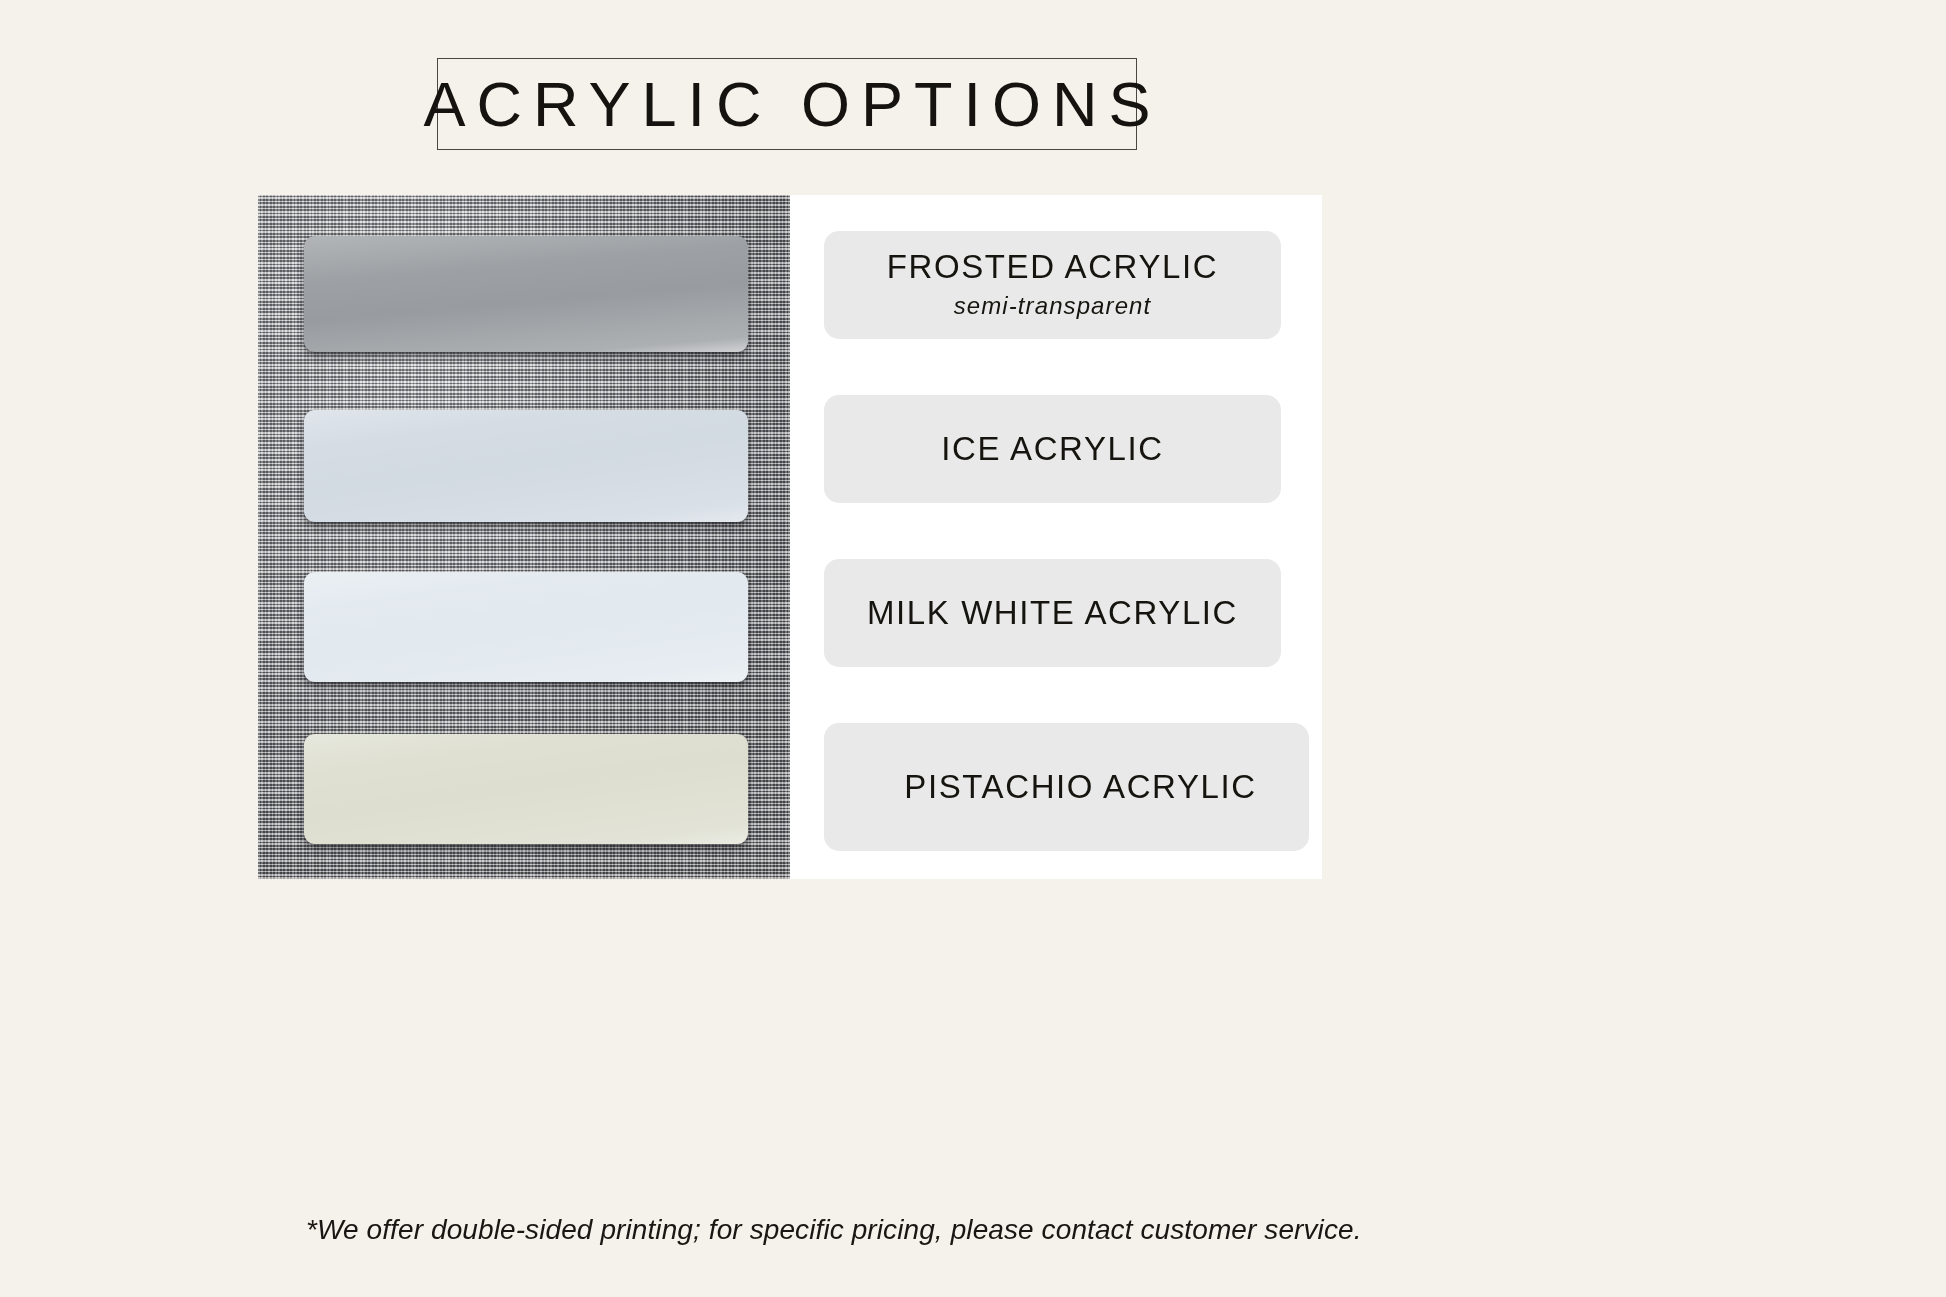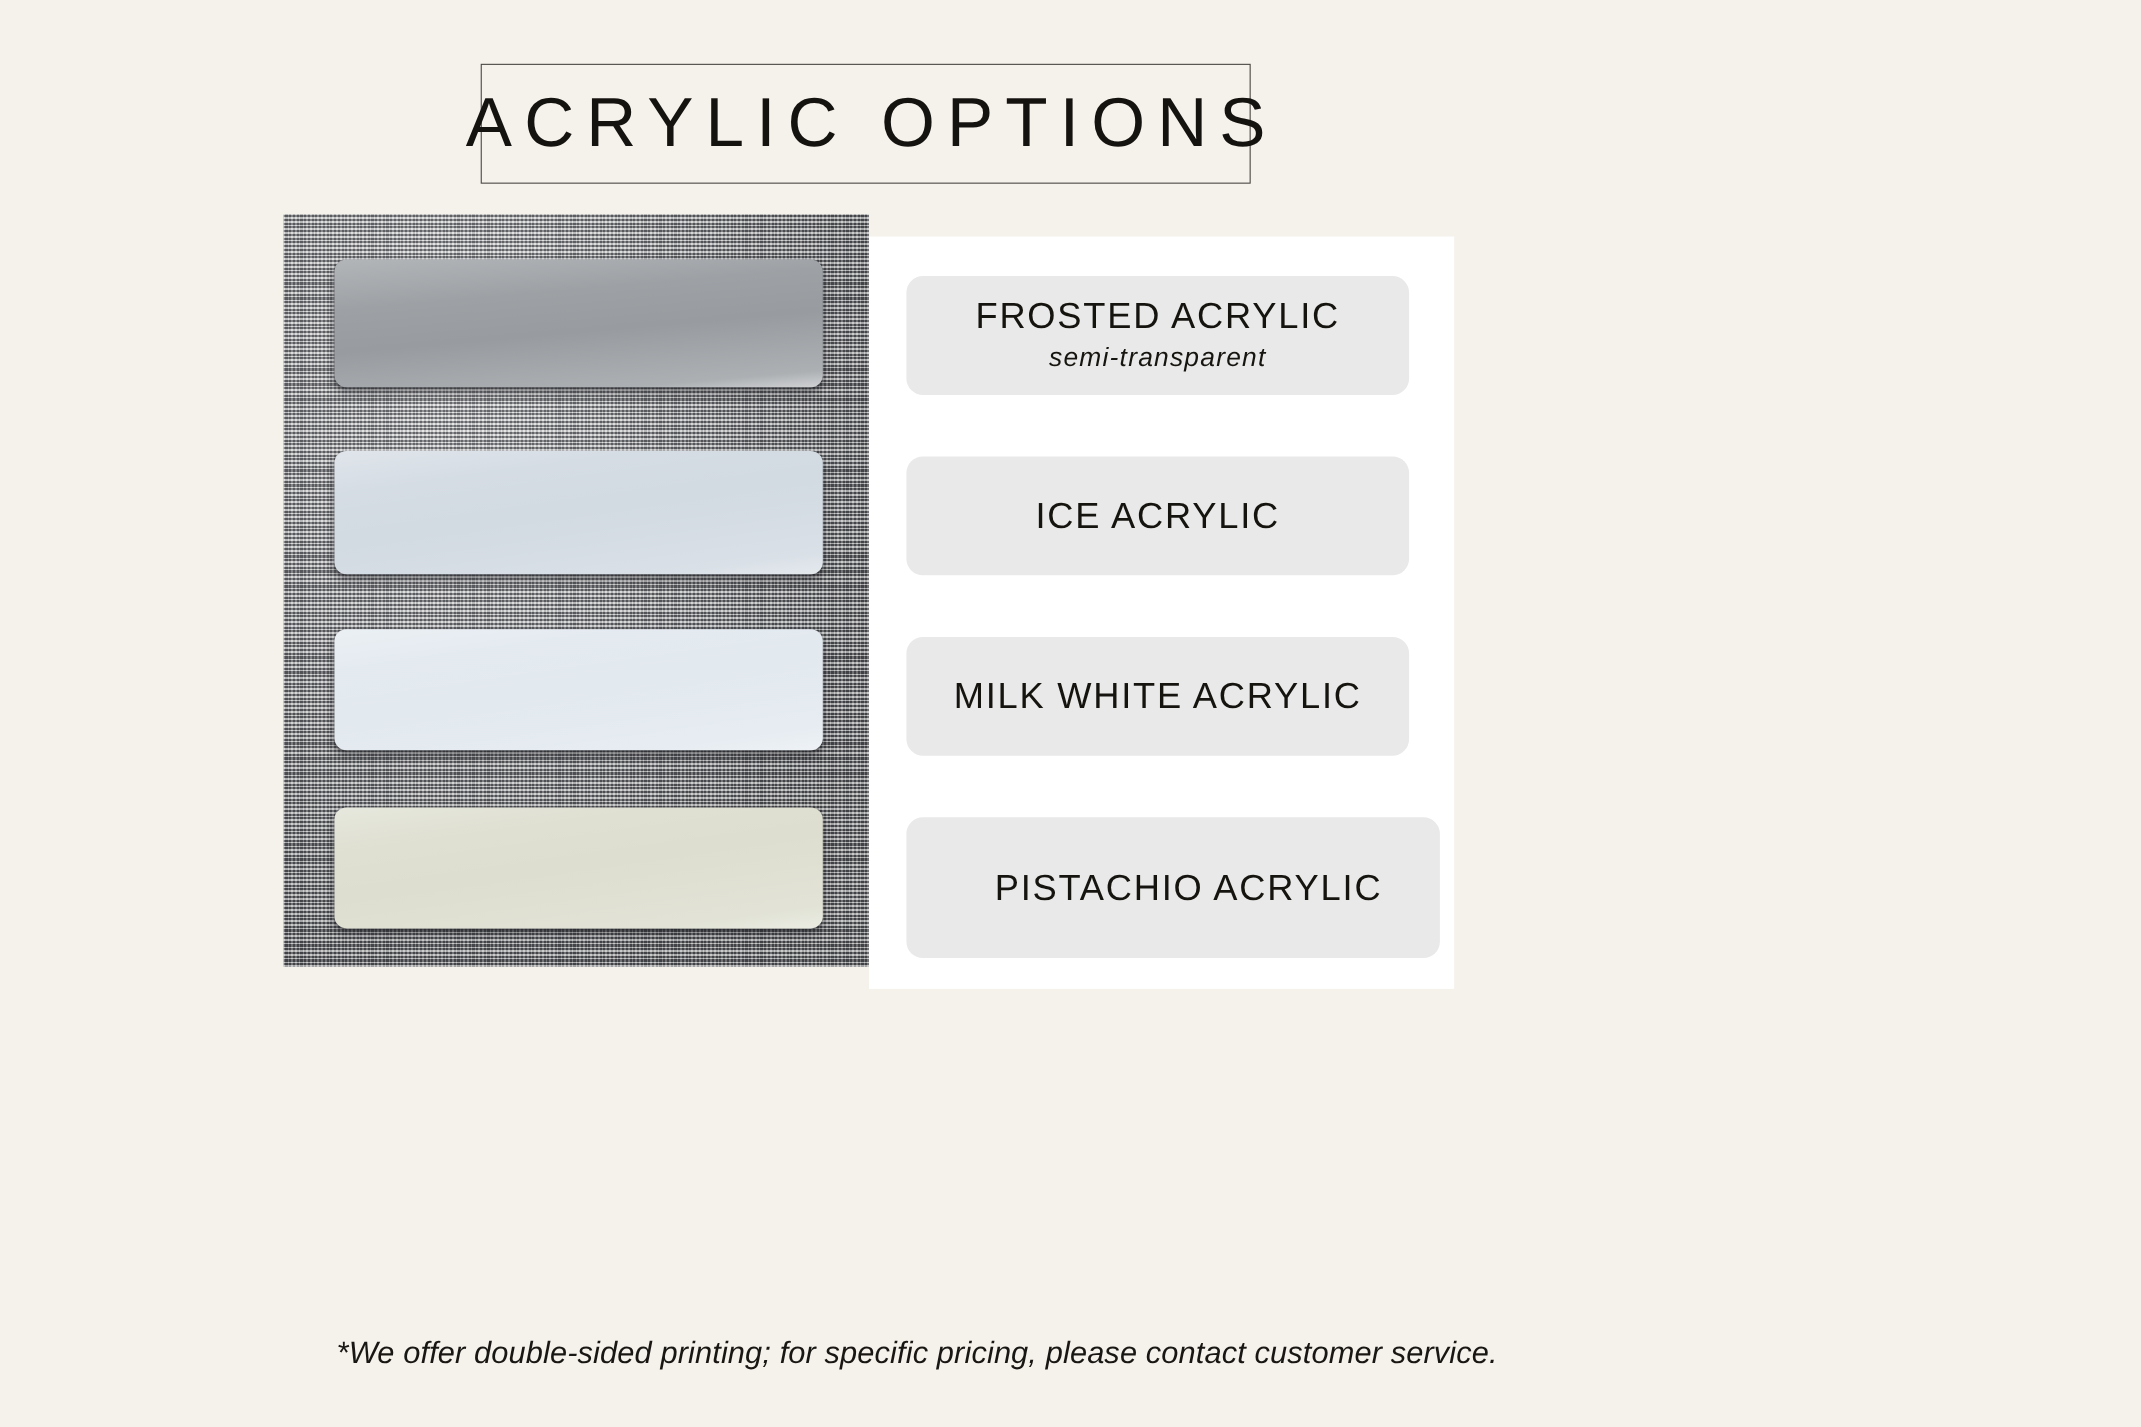--- a/index.html
+++ b/index.html
@@ -14,21 +14,21 @@
     overflow: hidden;
     position: relative;
   }
 
   
   #title-box {
     position: absolute;
     left: 437px;
     top: 58px;
     width: 700px;
-    height: 109px;
+    height: 92px;
     border: 1.5px solid #4a4743;
     box-sizing: border-box;
     display: flex;
     align-items: center;
     justify-content: center;
     background: transparent;
   }
   #title-text {
     font-size: 63px;
     letter-spacing: 11px;
@@ -108,21 +108,20 @@
   #swatch-ice     { top: 215px; height: 112px; background: #d2dae2; }
   #swatch-milk    { top: 377px; height: 110px; background: #e2e9ef; }
   #swatch-pistachio{ top: 539px; height: 110px; background: #dddecf; }
 
   
   #label-panel {
     position: relative;
     width: 532px;
     height: 684px;
     background: #ffffff;
-    margin-top: 20px;
   }
   .label-card {
     position: absolute;
     left: 34px;
     width: 457px;
     background: #e9e9e9;
     border-radius: 15px;
     display: flex;
     flex-direction: column;
     align-items: center;

